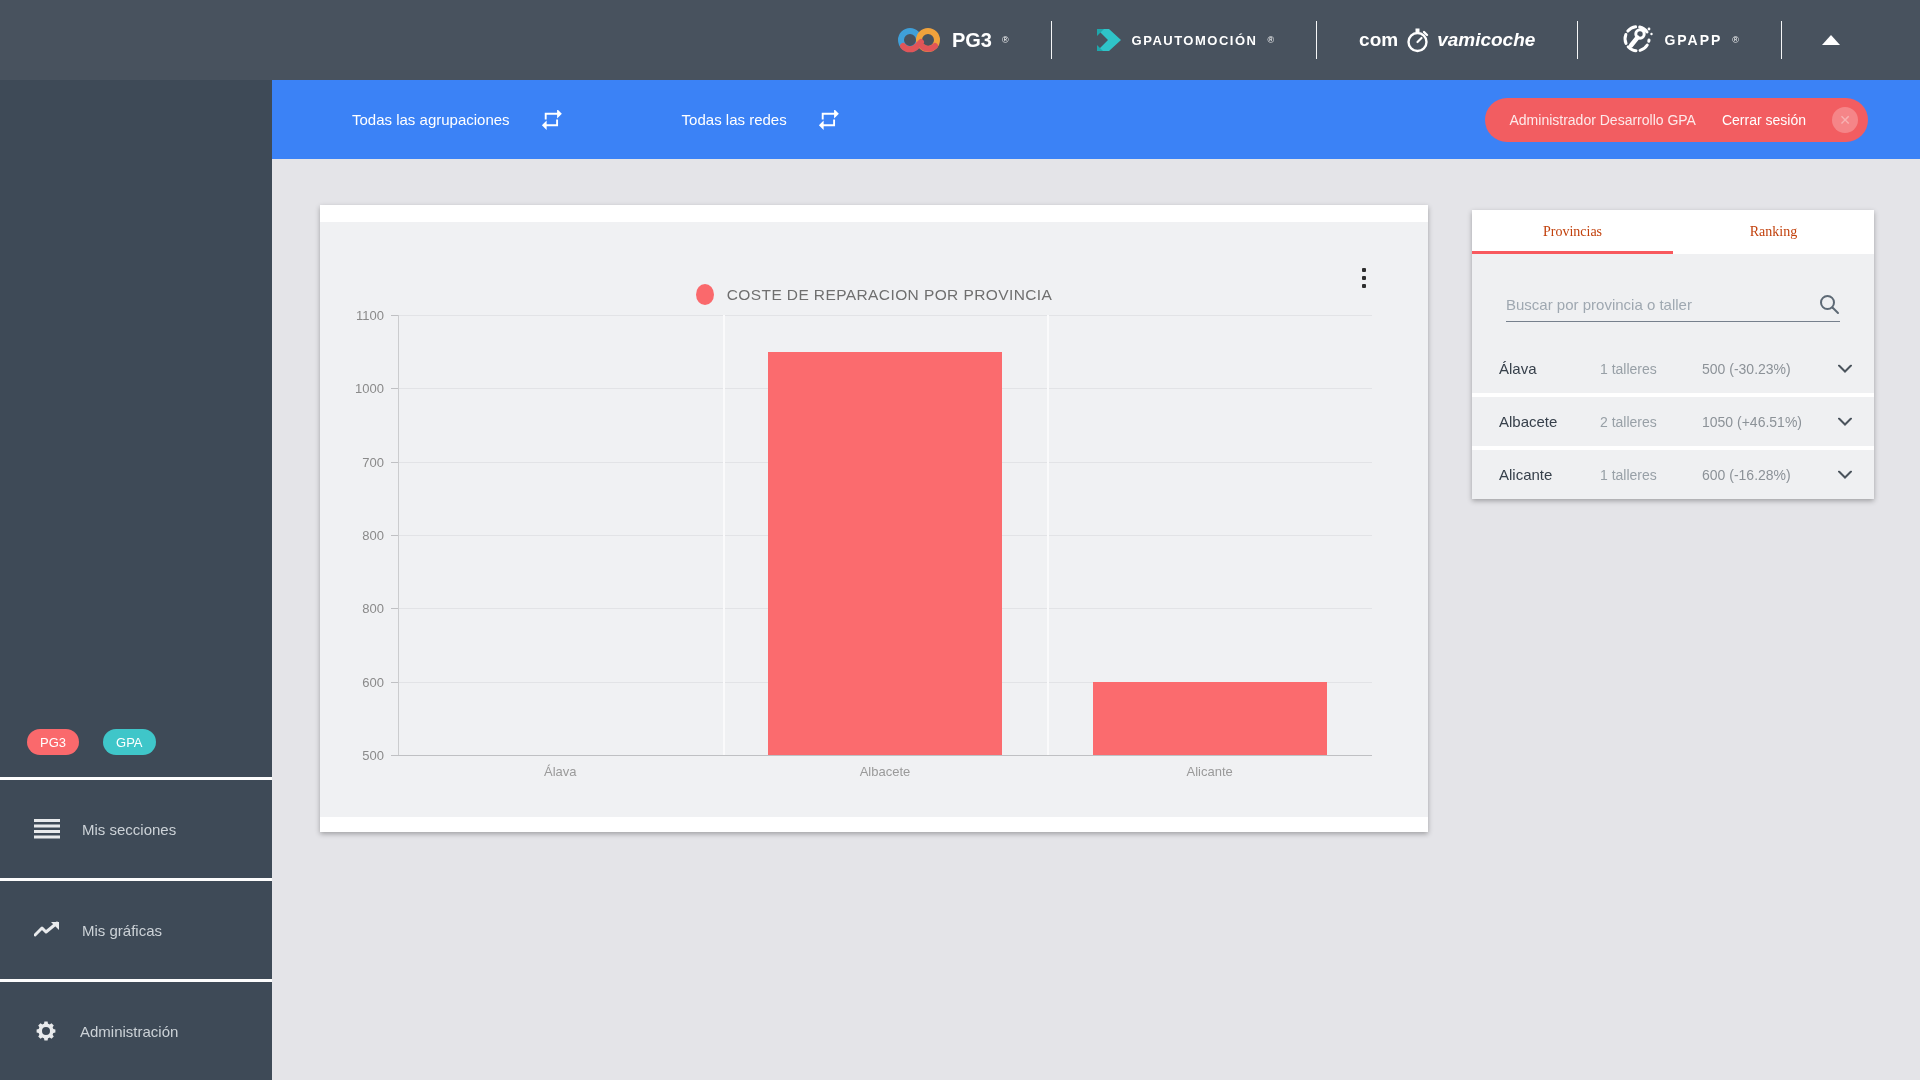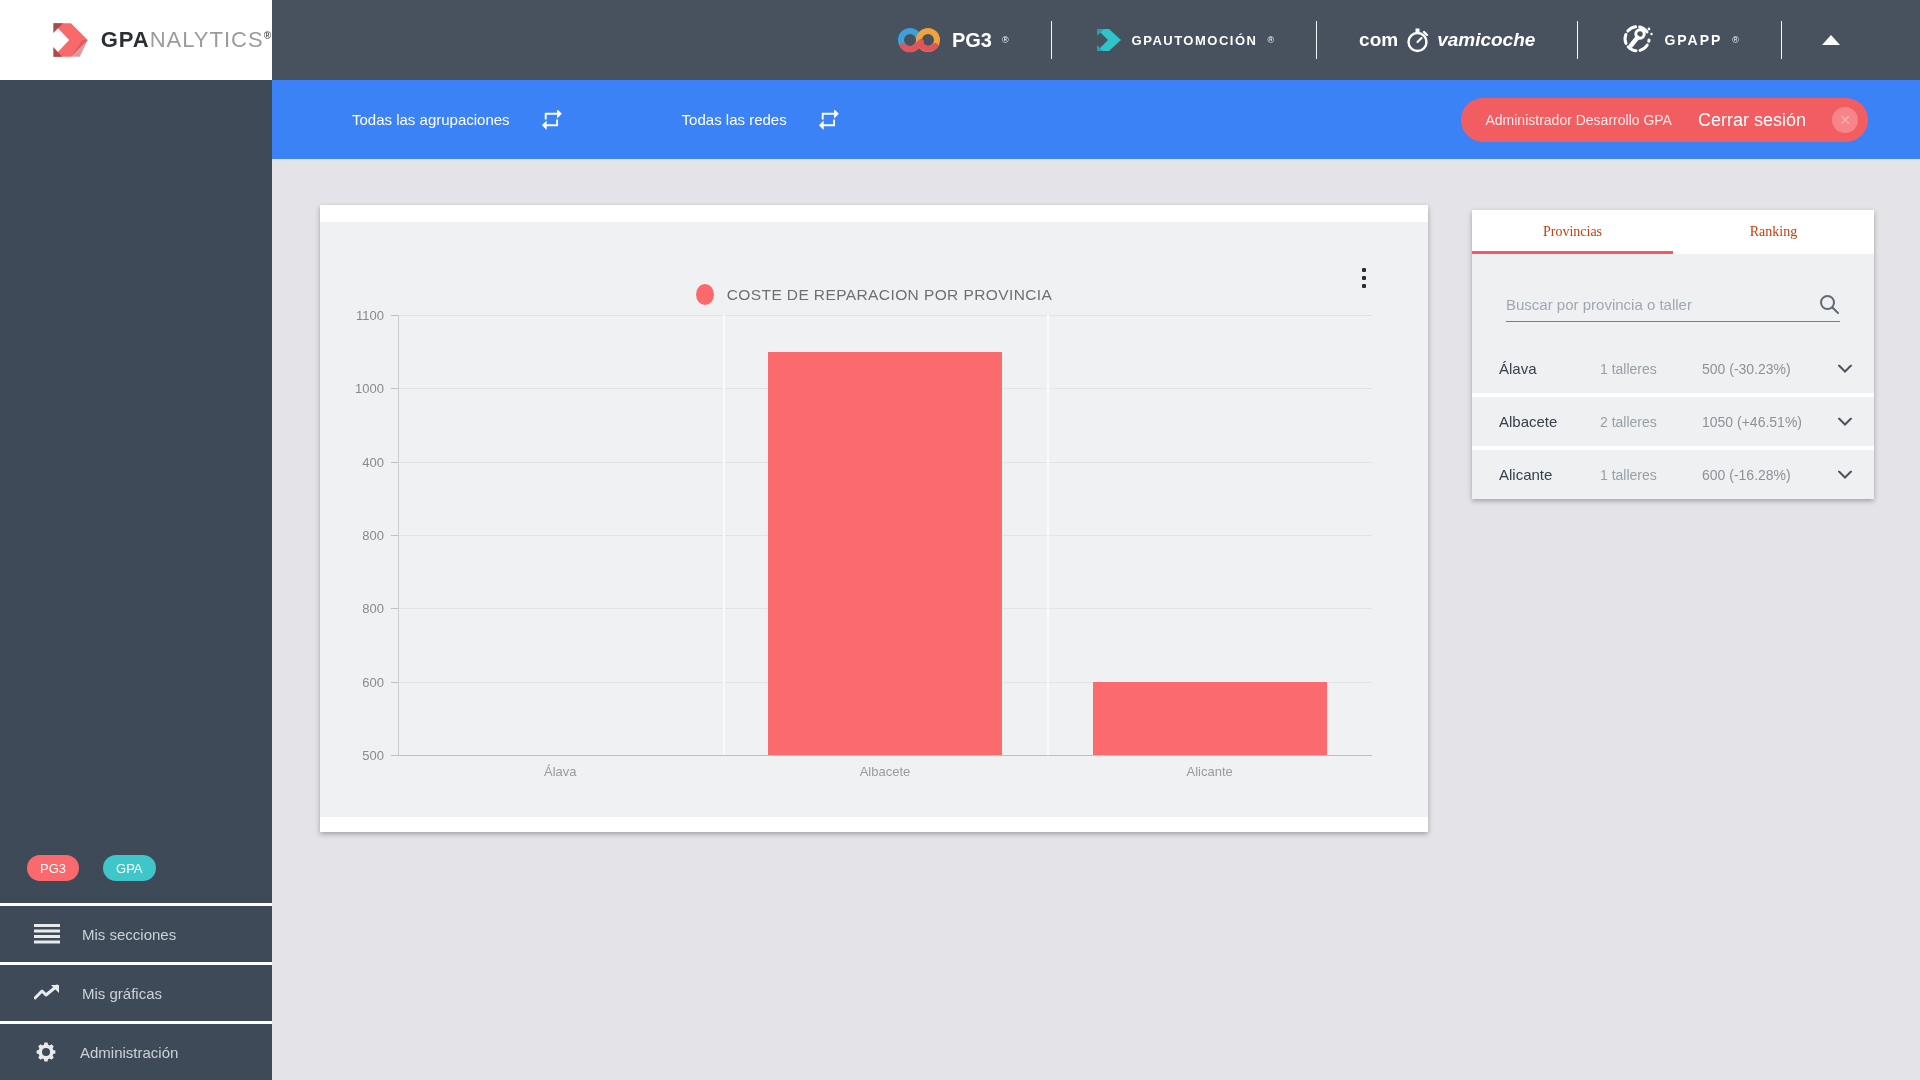--- a/index.html
+++ b/index.html
@@ -29,34 +29,34 @@
   
   .sidebar { position:absolute; left:0; top:80px; width:272px; height:1000px; background:#3e4a57; }
   .section-row { height:79px; border-left:5px solid #fa696c; display:flex; align-items:center;
     justify-content:center; color:#c3c9cf; font-size:15px; }
   .sidebar-bottom { position:absolute; left:0; right:0; bottom:0; }
   .badges { height:70px; display:flex; align-items:center; padding-left:27px; gap:24px; }
   .badge { height:26px; border-radius:13px; color:#fff; font-size:13px; display:flex;
     align-items:center; justify-content:center; padding:0 13px; cursor:pointer; }
   .badge.b-pg3 { background:#fa696c; }
   .badge.b-gpa { background:#3fc6c9; }
-  .menu-item { height:59px; border-top:3px solid #fdfdfd; display:flex; align-items:center;
+  .menu-item { height:101px; border-top:3px solid #fdfdfd; display:flex; align-items:center;
     padding-left:34px; gap:22px; color:#ccd2d7; font-size:15px; cursor:pointer; }
   .menu-item svg { flex:0 0 auto; }
 
   
   .filter-bar { position:absolute; left:272px; top:80px; width:1648px; height:79px;
     background:#3b82f6; display:flex; align-items:center; }
   .filter-group { display:flex; align-items:center; gap:30px; color:#fff; font-size:15px; cursor:pointer; }
   .fg-1 { margin-left:80px; }
   .fg-2 { margin-left:118px; }
   .user-pill { position:absolute; right:52px; top:18px; height:44px; background:#f25d61;
     border-radius:22px; display:flex; align-items:center; padding:0 10px 0 24px; gap:26px; }
   .user-name { color:#fdeaea; font-size:14px; }
-  .logout-label { color:#ffffff; font-size:18px; cursor:pointer; }
+  .logout-label { color:#ffffff; font-size:14px; cursor:pointer; }
   .circle-x { width:26px; height:26px; border-radius:50%; background:rgba(255,255,255,.25);
     color:#f7b2b3; font-size:14px; display:flex; align-items:center; justify-content:center; cursor:pointer; }
 
   
   .chart-card { position:absolute; left:320px; top:205px; width:1108px; height:627px;
     background:#ffffff; box-shadow:0 2px 5px rgba(0,0,0,.3); }
   .chart-body { position:absolute; left:0; right:0; top:17px; bottom:15px; background:#f0f1f3; }
   .menu-dots { position:absolute; top:42px; right:58px; display:flex; flex-direction:column;
     gap:4px; cursor:pointer; padding:4px; }
   .menu-dots span { width:4px; height:4px; background:#2e2e2e; border-radius:1px; }
@@ -98,29 +98,20 @@
   .rows { background:#ffffff; }
   .prov-name { position:absolute; left:27px; color:#37404b; font-size:15px; }
   .prov-talleres { position:absolute; left:128px; color:#98a0a7; font-size:14px; }
   .prov-value { position:absolute; left:230px; color:#8c9298; font-size:14px; }
   .prov-chevron { position:absolute; right:22px; top:50%; transform:translateY(-50%); display:flex; }
 </style>
 </head>
 <body>
 
 <div class="header">
-  <div class="logo-box">
-    <svg width="46" height="42" viewBox="0 0 46 42">
-      <polygon points="6,2 26,2 45,21 26,40 6,40 24,21" fill="#f8696c"></polygon>
-      <polygon points="6,2 17,2 6,13" fill="#aa4a4d"></polygon>
-      <polygon points="6,29 16,40 6,40" fill="#aa4a4d"></polygon>
-      <polygon points="26,40 36,40 45,21 39,21" fill="#c9565a" opacity="0.6"></polygon>
-    </svg>
-    <div class="brand-text"><span>GPA</span><span class="light">NALYTICS</span><sup>®</sup></div>
-  </div>
 
   <div class="header-partners">
     <div class="partner">
       <svg width="46" height="30" viewBox="0 0 46 30">
         <circle cx="14" cy="15" r="9" fill="none" stroke="#3f9fd8" stroke-width="6"></circle>
         <circle cx="32" cy="15" r="9" fill="none" stroke="#f0a23c" stroke-width="6"></circle>
         <path d="M7 21 A 9 9 0 0 0 21 21 L 25 17" fill="none" stroke="#e05558" stroke-width="6" stroke-linecap="round"></path>
         <path d="M39 21 A 9 9 0 0 1 27 22" fill="none" stroke="#e05558" stroke-width="6" stroke-linecap="round"></path>
       </svg>
       <span class="pg3-label">PG3</span>
@@ -235,21 +226,21 @@
         <div class="ytick" style="top: 83.3333%;"></div>
         <div class="ylabel" style="top: 83.3333%;">600</div>
         <div class="gridline" style="top: 66.6667%;"></div>
         <div class="ytick" style="top: 66.6667%;"></div>
         <div class="ylabel" style="top: 66.6667%;">800</div>
         <div class="gridline" style="top: 50%;"></div>
         <div class="ytick" style="top: 50%;"></div>
         <div class="ylabel" style="top: 50%;">800</div>
         <div class="gridline" style="top: 33.3333%;"></div>
         <div class="ytick" style="top: 33.3333%;"></div>
-        <div class="ylabel" style="top: 33.3333%;">400</div>
+        <div class="ylabel" style="top: 33.3333%;">700</div>
         <div class="gridline" style="top: 16.6667%;"></div>
         <div class="ytick" style="top: 16.6667%;"></div>
         <div class="ylabel" style="top: 16.6667%;">1000</div>
         <div class="gridline" style="top: 0%;"></div>
         <div class="ytick" style="top: 0%;"></div>
         <div class="ylabel" style="top: 0%;">1100</div>
         <div class="y-axis-line"></div>
         <div class="bar" style="left: 16.6667%; height: 0%; background: rgb(251, 107, 110);"></div>
         <div class="xlabel" style="left: 16.6667%;">Álava</div>
         <div class="cat-sep" style="left: 33.3333%;"></div>

